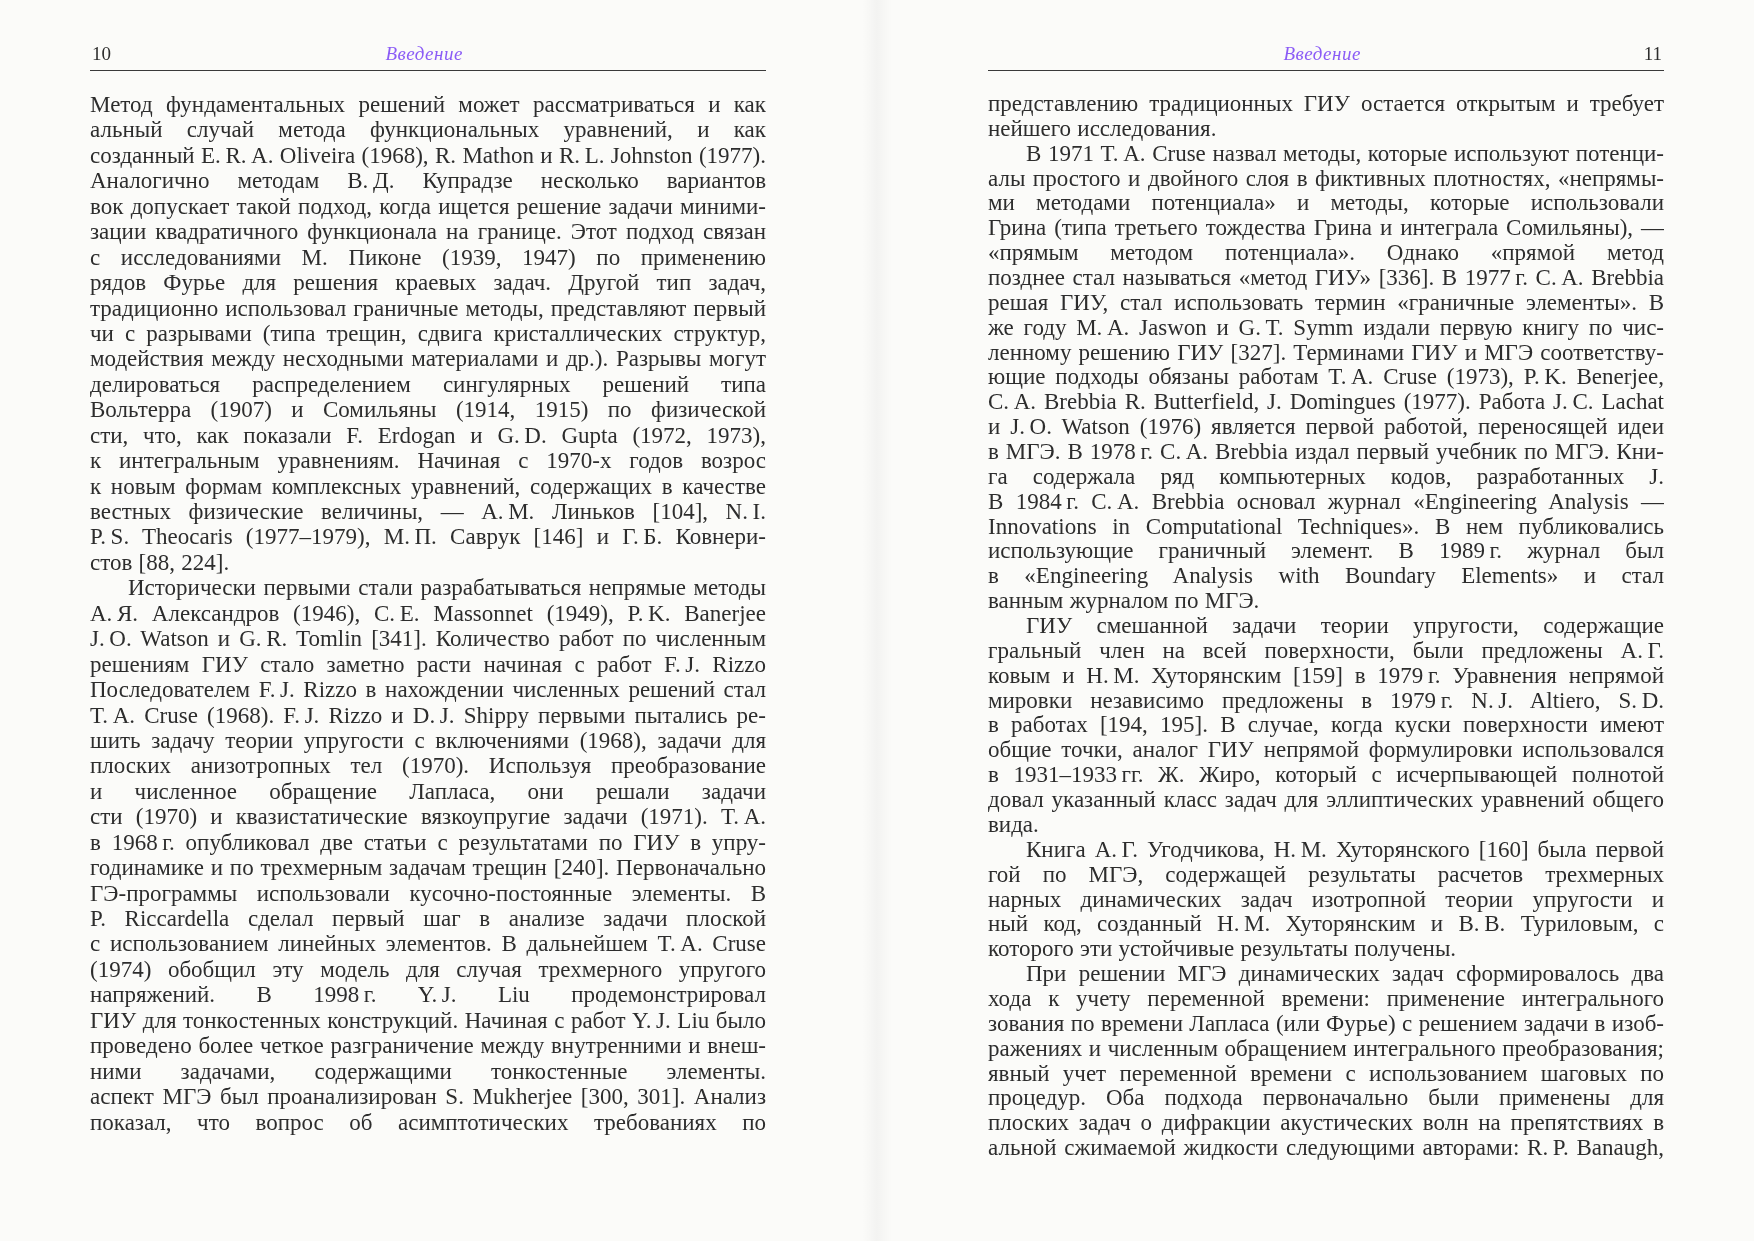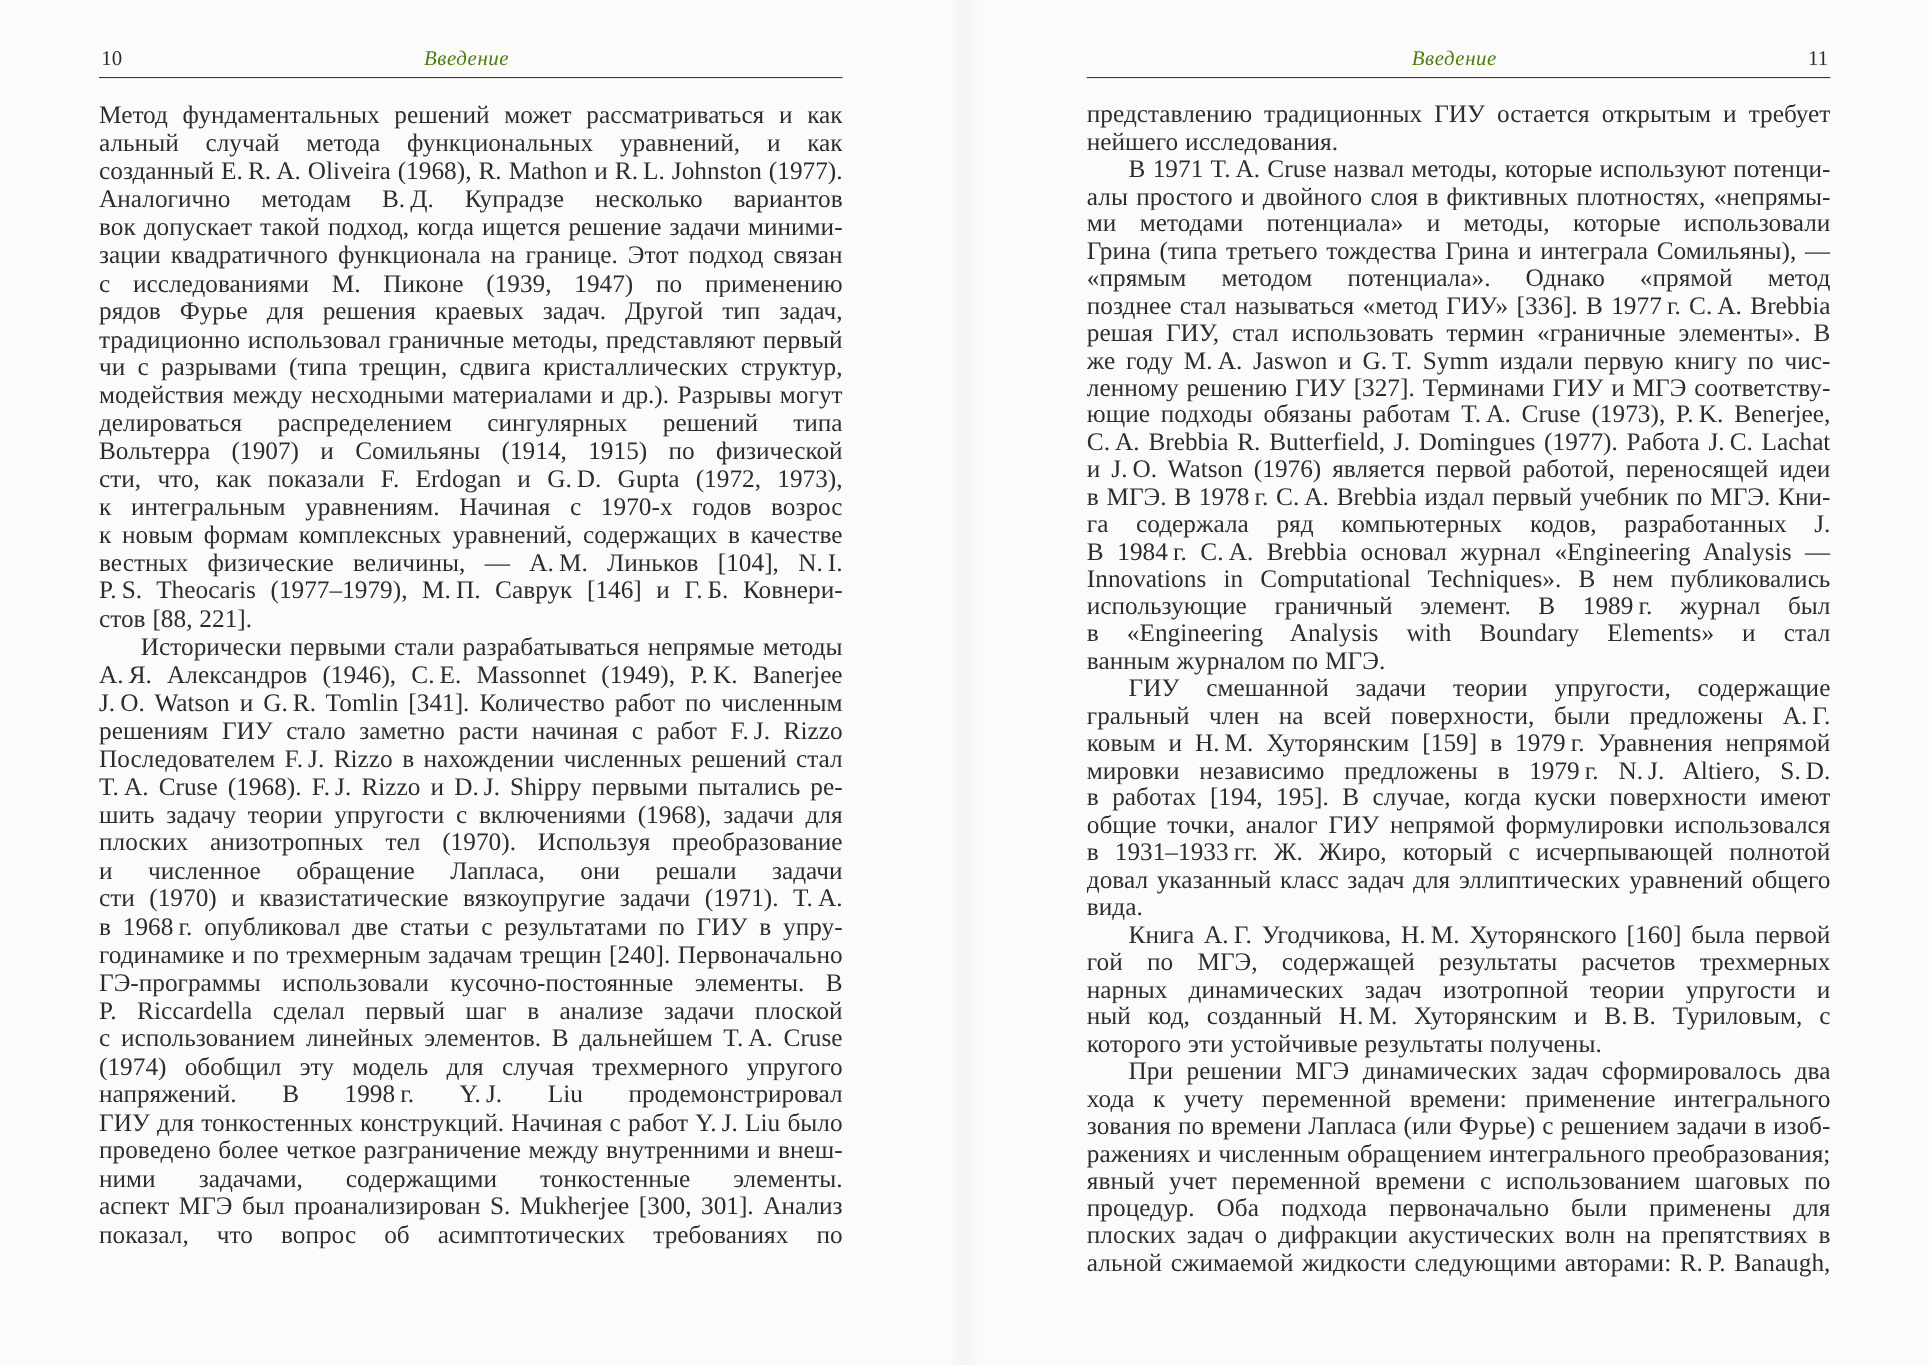--- a/index.html
+++ b/index.html
@@ -23,21 +23,21 @@
     font-size: 19px;
   }
   .page-number { position: absolute; bottom: 5px; font-style: normal; color: #2d2d2d; }
   .page.left  .page-number { left: 2px; }
   .page.right .page-number { right: 2px; }
   .running-title {
     position: absolute; bottom: 5px; left: 50%;
     transform: translateX(-55%);
     font-style: italic;
     letter-spacing: 0.5px;
-    color: #4d7c0f;
+    color: #8b5cf6;
   }
 
   .text-block {
     position: absolute; top: 92px; left: 0; right: 0;
     font-size: 23px;
   }
   .line {
     height: var(--lh);
     line-height: var(--lh);
     text-align: justify;
@@ -78,21 +78,21 @@
         <div class="line">традиционно использовал граничные методы, представляют первый зада-</div>
         <div class="line">чи с разрывами (типа трещин, сдвига кристаллических структур, взаи-</div>
         <div class="line">модействия между несходными материалами и др.). Разрывы могут мо-</div>
         <div class="line">делироваться распределением сингулярных решений типа дислокаций</div>
         <div class="line">Вольтерра (1907) и Сомильяны (1914, 1915) по физической поверхно-</div>
         <div class="line">сти, что, как показали F. Erdogan и G. D. Gupta (1972, 1973), приводит</div>
         <div class="line">к интегральным уравнениям. Начиная с 1970-х годов возрос интерес</div>
         <div class="line">к новым формам комплексных уравнений, содержащих в качестве неиз-</div>
         <div class="line">вестных физические величины, — А. М. Линьков [104], N. I. Ioakimidis,</div>
         <div class="line">P. S. Theocaris (1977–1979), М. П. Саврук [146] и Г. Б. Ковнери-</div>
-        <div class="line end">стов [88, 221].</div>
+        <div class="line end">стов [88, 224].</div>
         <div class="line indent">Исторически первыми стали разрабатываться непрямые методы —</div>
         <div class="line">А. Я. Александров (1946), C. E. Massonnet (1949), P. K. Banerjee [202],</div>
         <div class="line">J. O. Watson и G. R. Tomlin [341]. Количество работ по численным</div>
         <div class="line">решениям ГИУ стало заметно расти начиная с работ F. J. Rizzo (1967).</div>
         <div class="line">Последователем F. J. Rizzo в нахождении численных решений стал</div>
         <div class="line">T. A. Cruse (1968). F. J. Rizzo и D. J. Shippy первыми пытались ре-</div>
         <div class="line">шить задачу теории упругости с включениями (1968), задачи для</div>
         <div class="line">плоских анизотропных тел (1970). Используя преобразование Лапласа</div>
         <div class="line">и численное обращение Лапласа, они решали задачи теплопроводно-</div>
         <div class="line">сти (1970) и квазистатические вязкоупругие задачи (1971). T. A. Cruse</div>

